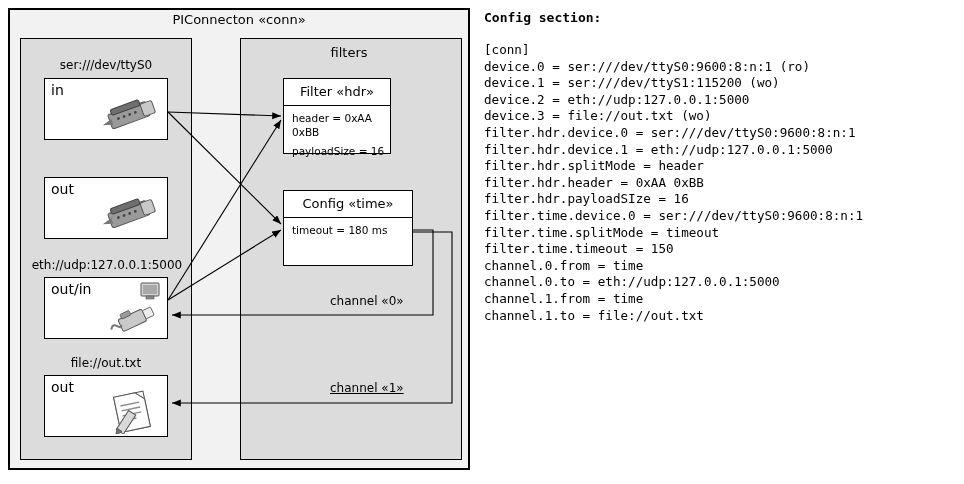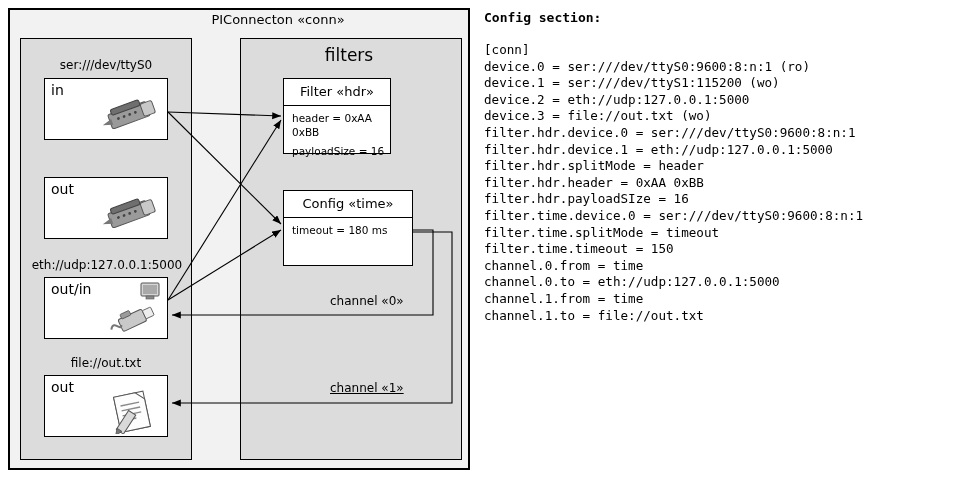--- a/index.html
+++ b/index.html
@@ -7,33 +7,32 @@
   #root{position:relative;width:964px;height:484px;}
 
   
   .outer-box{
     position:absolute;left:8px;top:8px;width:462px;height:462px;
     background:#f2f2f2;border:2px solid #000;box-sizing:border-box;
   }
   .outer-title{
     position:absolute;left:8px;top:12px;width:462px;text-align:center;
     font-size:13px;
-    padding-left:39px;
   }
 
   .left-panel{
     position:absolute;left:20px;top:38px;width:172px;height:422px;
     background:#dcdcdc;border:1px solid #000;box-sizing:border-box;
   }
   .right-panel{
     position:absolute;left:240px;top:38px;width:222px;height:422px;
     background:#dcdcdc;border:1px solid #000;box-sizing:border-box;
   }
   .right-title{
-    position:absolute;left:240px;top:45px;width:218px;text-align:center;font-size:17px;
+    position:absolute;left:240px;top:45px;width:218px;text-align:center;font-size:13px;
   }
 
   .dev-label{
     position:absolute;font-size:12px;text-align:center;
   }
   .dev-card{
     position:absolute;width:124px;height:62px;background:#fff;border:1px solid #000;
     box-sizing:border-box;
   }
   .dev-card .dev-name{

